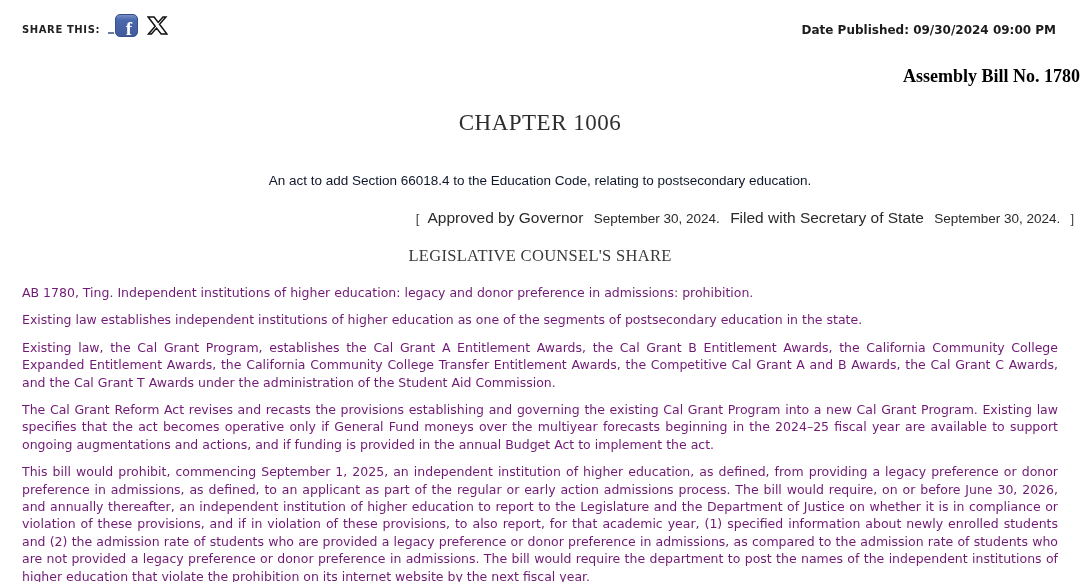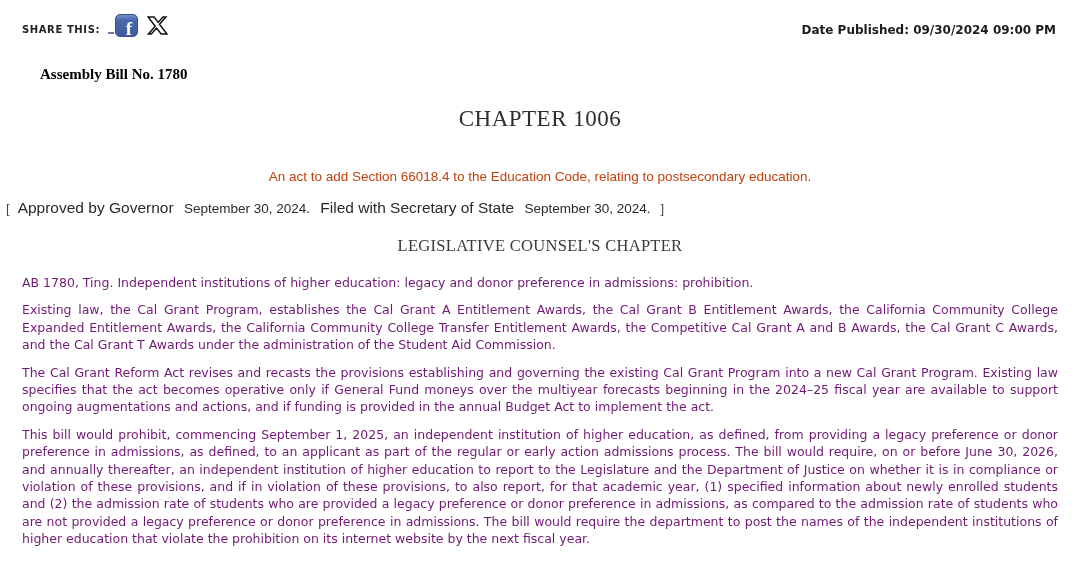--- a/index.html
+++ b/index.html
@@ -44,46 +44,46 @@
   .date-published {
     font-size: 12px;
     font-weight: bold;
     color: #1c1c1c;
     padding-top: 9px;
   }
 
   
   .bill-title {
     margin-top: 29px;
-    text-align: left;
+    text-align: right;
     font-family: "Liberation Serif", serif;
     font-weight: bold;
-    font-size: 15px;
+    font-size: 18px;
     color: #000000;
     padding-left: 40px;
   }
   .chapter-heading {
     margin-top: 23px;
     text-align: center;
     font-family: "Liberation Serif", serif;
     font-weight: normal;
     font-size: 23px;
     letter-spacing: 0.5px;
     color: #2e2e2e;
   }
   .act-summary {
     margin-top: 37px;
     text-align: center;
     font-family: "Liberation Sans", sans-serif;
     font-size: 13.5px;
-    color: #c2410c;
+    color: #0f172a;
   }
   .approval-line {
-    margin-top: 15px;
-    text-align: left;
+    margin-top: 21px;
+    text-align: right;
     font-family: "Liberation Sans", sans-serif;
     font-size: 15.5px;
     color: #2a2a2a;
   }
   .approval-line .bracket { font-size: 13px; color: #444444; padding: 0 6px; }
   .approval-line .appr-date { font-size: 13.5px; padding: 0 4px; }
   .approval-line .appr-text { padding: 0 2px; }
   .digest-heading {
     margin-top: 19px;
     text-align: center;
@@ -147,22 +147,23 @@
   <div class="bill-title">Assembly Bill No. 1780</div>
 
   <div class="chapter-heading">CHAPTER 1006</div>
 
   <div class="act-summary">An act to add Section 66018.4 to the Education Code, relating to postsecondary education.</div>
 
   <div class="approval-line">
     <span class="bracket">[</span><span class="appr-text">Approved by Governor</span> <span class="appr-date">September 30, 2024.</span> <span class="appr-text">Filed with Secretary of State</span> <span class="appr-date">September 30, 2024.</span><span class="bracket">]</span>
   </div>
 
-  <div class="digest-heading">LEGISLATIVE COUNSEL'S CHAPTER</div>
+  <div class="digest-heading">LEGISLATIVE COUNSEL'S SHARE</div>
 
   <div class="digest-body">
     <p>AB 1780, Ting. Independent institutions of higher education: legacy and donor preference in admissions: prohibition.</p>
+    <p>Existing law establishes independent institutions of higher education as one of the segments of postsecondary education in the state.</p>
     <p>Existing law, the Cal Grant Program, establishes the Cal Grant A Entitlement Awards, the Cal Grant B Entitlement Awards, the California Community College Expanded Entitlement Awards, the California Community College Transfer Entitlement Awards, the Competitive Cal Grant A and B Awards, the Cal Grant C Awards, and the Cal Grant T Awards under the administration of the Student Aid Commission.</p>
     <p>The Cal Grant Reform Act revises and recasts the provisions establishing and governing the existing Cal Grant Program into a new Cal Grant Program. Existing law specifies that the act becomes operative only if General Fund moneys over the multiyear forecasts beginning in the 2024–25 fiscal year are available to support ongoing augmentations and actions, and if funding is provided in the annual Budget Act to implement the act.</p>
     <p>This bill would prohibit, commencing September 1, 2025, an independent institution of higher education, as defined, from providing a legacy preference or donor preference in admissions, as defined, to an applicant as part of the regular or early action admissions process. The bill would require, on or before June 30, 2026, and annually thereafter, an independent institution of higher education to report to the Legislature and the Department of Justice on whether it is in compliance or violation of these provisions, and if in violation of these provisions, to also report, for that academic year, (1) specified information about newly enrolled students and (2) the admission rate of students who are provided a legacy preference or donor preference in admissions, as compared to the admission rate of students who are not provided a legacy preference or donor preference in admissions. The bill would require the department to post the names of the independent institutions of higher education that violate the prohibition on its internet website by the next fiscal year.</p>
   </div>
 
 </div>
 
 </body></html>

